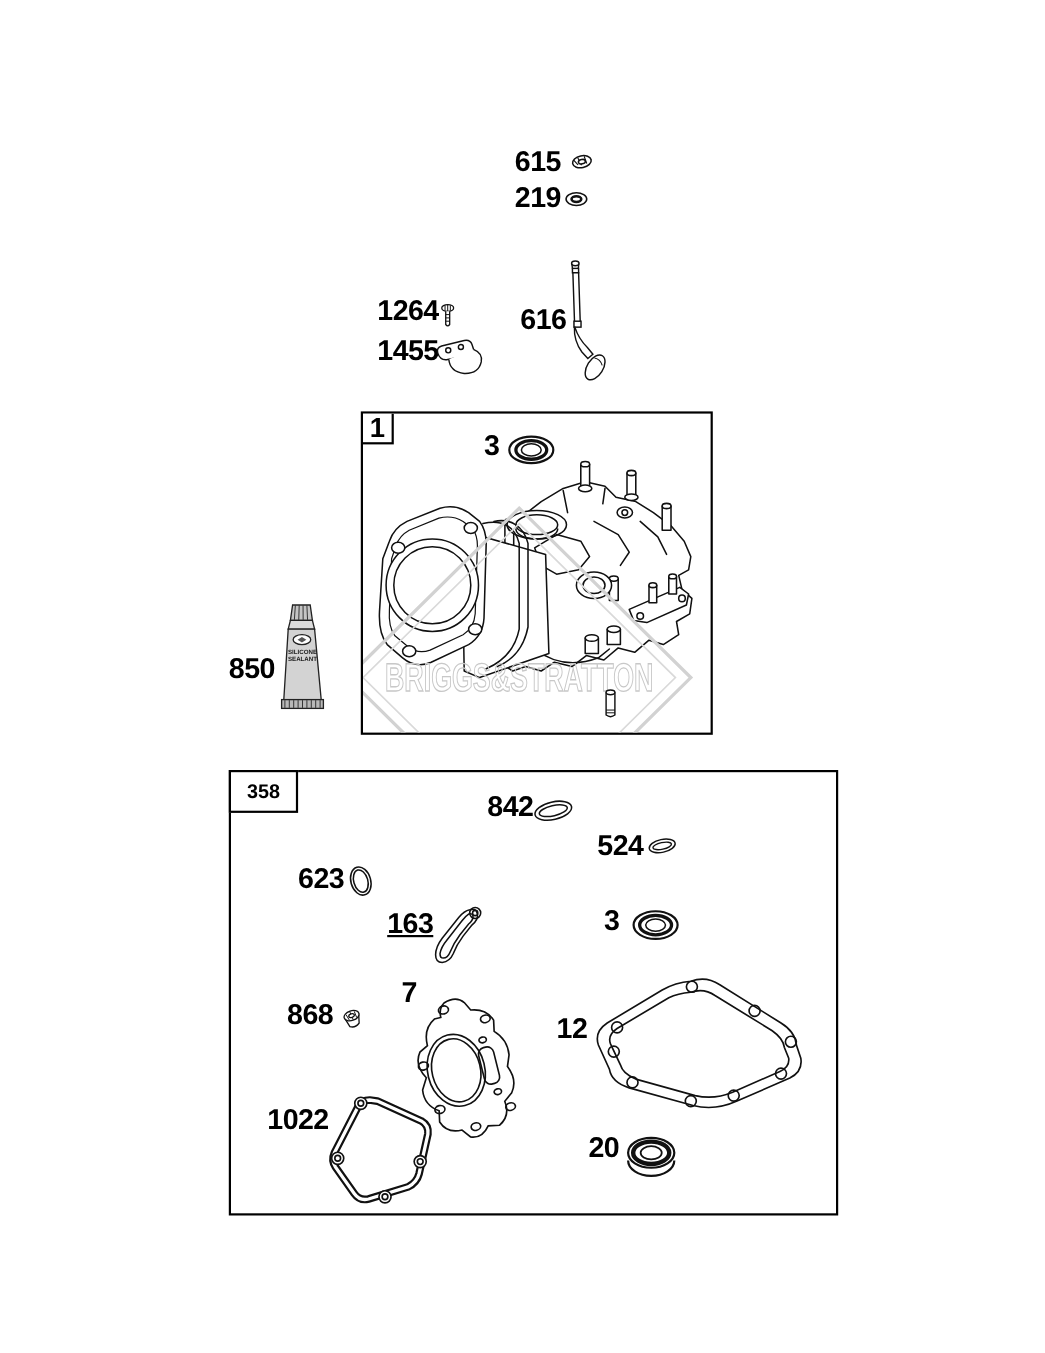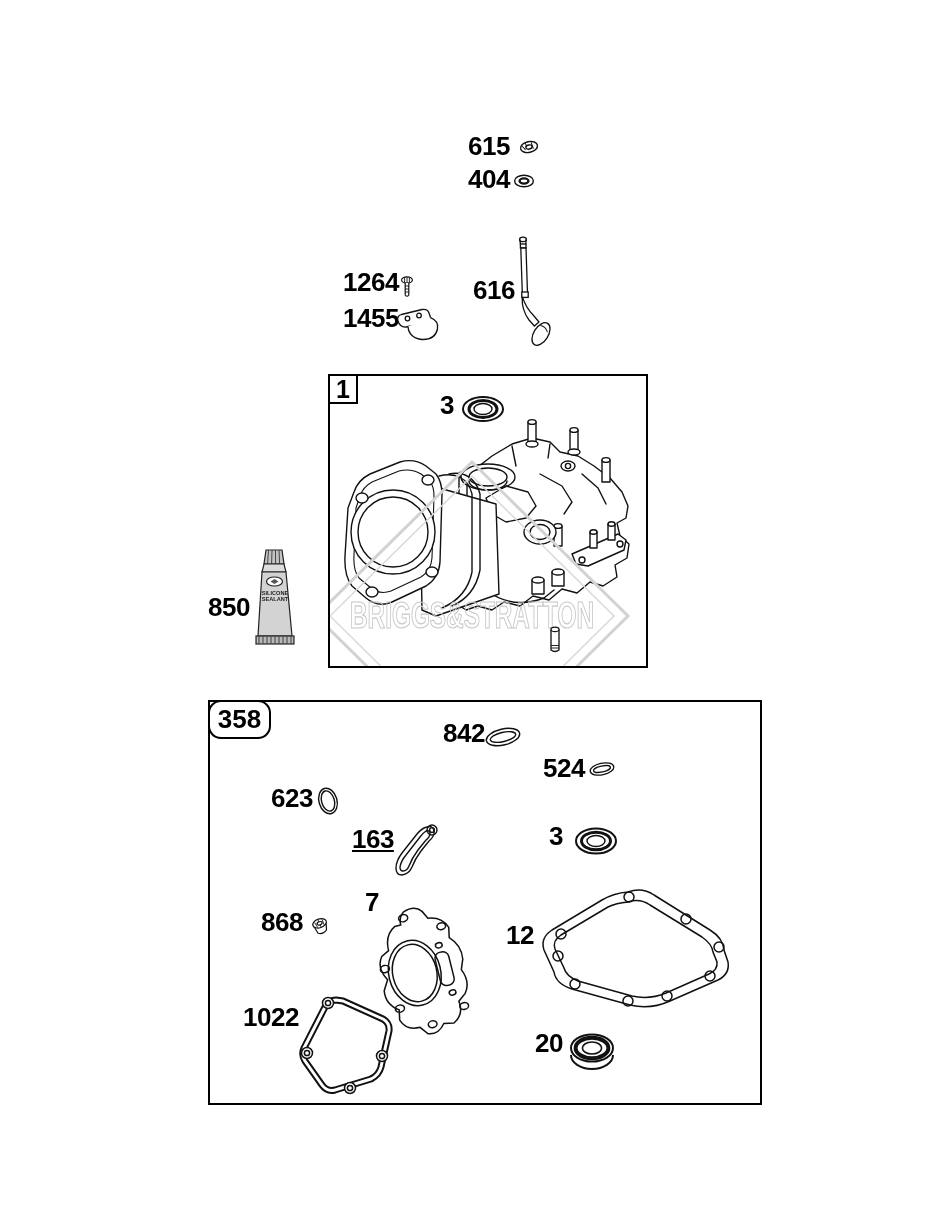--- a/index.html
+++ b/index.html
@@ -22,21 +22,21 @@
 
   <div class="pl" style="left:468px;top:133px;">615</div>
   <svg class="ic" style="left:518px;top:139px;" width="22" height="16" viewBox="0 0 22 16">
     <g transform="rotate(-12 11 8)" fill="#fff" stroke="#111" stroke-width="1.4">
       <ellipse cx="11" cy="8" rx="8.6" ry="5.4"></ellipse>
       <path d="M4,5 L7,10 M8,3.4 L10,11 M14,3.6 L15,10.5" stroke-width="1"></path>
       <ellipse cx="11" cy="8" rx="3.2" ry="2" fill="#fff"></ellipse>
     </g>
   </svg>
 
-  <div class="pl" style="left:468px;top:166px;">404</div>
+  <div class="pl" style="left:468px;top:166px;">219</div>
   <svg class="ic" style="left:513px;top:174px;" width="22" height="14" viewBox="0 0 22 14">
     <ellipse cx="11" cy="7" rx="9.4" ry="5.8" fill="#fff" stroke="#111" stroke-width="1.4"></ellipse>
     <ellipse cx="11" cy="7" rx="4.4" ry="2.6" fill="none" stroke="#111" stroke-width="2.4"></ellipse>
   </svg>
 
   <div class="pl" style="left:343px;top:269px;">1264</div>
   <svg class="ic" style="left:400px;top:276px;" width="14" height="24" viewBox="0 0 14 24">
     <g fill="#fff" stroke="#111" stroke-width="1.2">
       <ellipse cx="7" cy="4" rx="5.4" ry="3.1"></ellipse>
       <path d="M4.6,1.6 L4.6,6.4 M7,1 L7,7 M9.4,1.6 L9.4,6.4" stroke-width="0.9"></path>
@@ -170,21 +170,21 @@
       <ellipse cx="22.5" cy="33.5" rx="8" ry="4.5" fill="#fff"></ellipse>
       <path d="M18.5,33.5 L22.5,31 L26.5,33.5 L22.5,36 Z" fill="#555" stroke="none"></path>
       <rect x="4" y="88" width="38" height="8" fill="#b8b8b8"></rect>
       <path d="M7,88.5 L7,95.5 M11,88.5 L11,95.5 M15,88.5 L15,95.5 M19,88.5 L19,95.5 M23,88.5 L23,95.5 M27,88.5 L27,95.5 M31,88.5 L31,95.5 M35,88.5 L35,95.5 M39,88.5 L39,95.5" stroke-width="0.8" fill="none"></path>
     </g>
     <text x="23" y="46.5" text-anchor="middle" font-size="5.6" font-weight="bold" font-family="Liberation Sans, sans-serif" fill="#222">SILICONE</text>
     <text x="23" y="53" text-anchor="middle" font-size="5.6" font-weight="bold" font-family="Liberation Sans, sans-serif" fill="#222">SEALANT</text>
   </svg>
 
   <div class="pbox" style="left:208px;top:700px;width:550px;height:401px;">
-    <div class="corner" style="width:59px;height:35px;font-size:26px;border-radius:13px;">358</div>
+    <div class="corner" style="width:59px;height:35px;font-size:18px;">358</div>
   </div>
 
   <div class="pl" style="left:443px;top:720px;">842</div>
   <svg class="ic" style="left:484px;top:726px;" width="38" height="22" viewBox="0 0 38 22">
     <g transform="rotate(-13 19 11)" fill="none" stroke="#111" stroke-width="1.4">
       <ellipse cx="19" cy="11" rx="17" ry="8"></ellipse>
       <ellipse cx="19" cy="11" rx="13" ry="4.6"></ellipse>
     </g>
   </svg>
 

